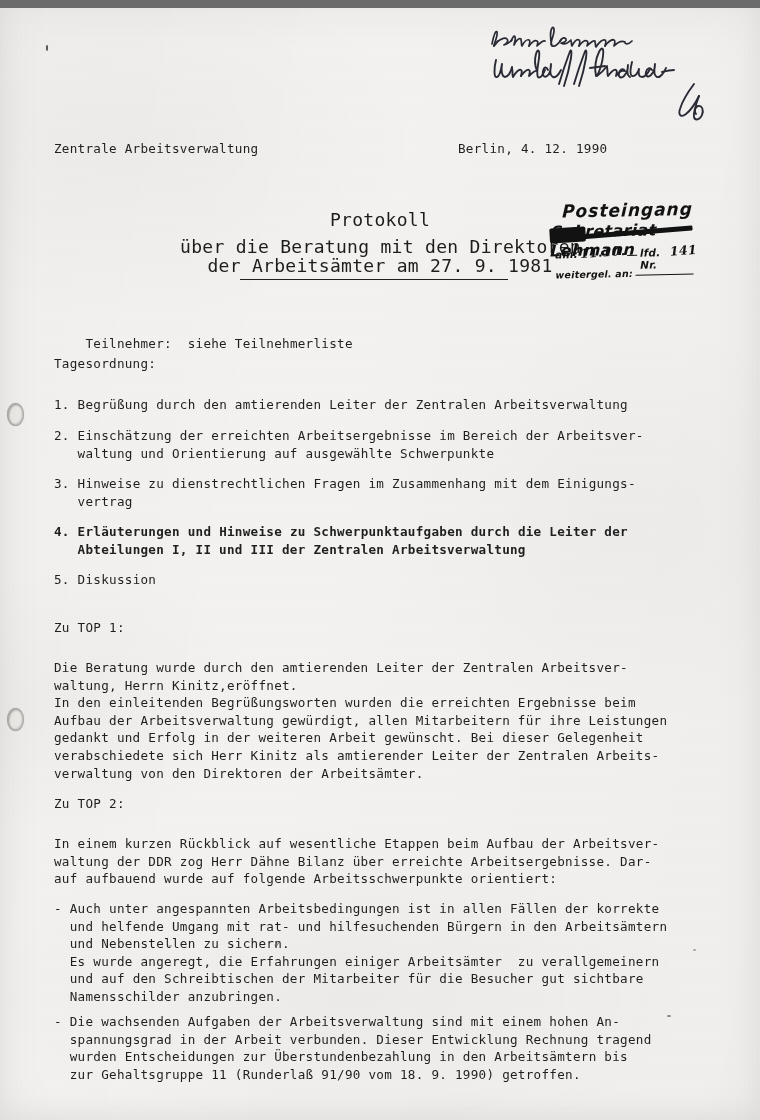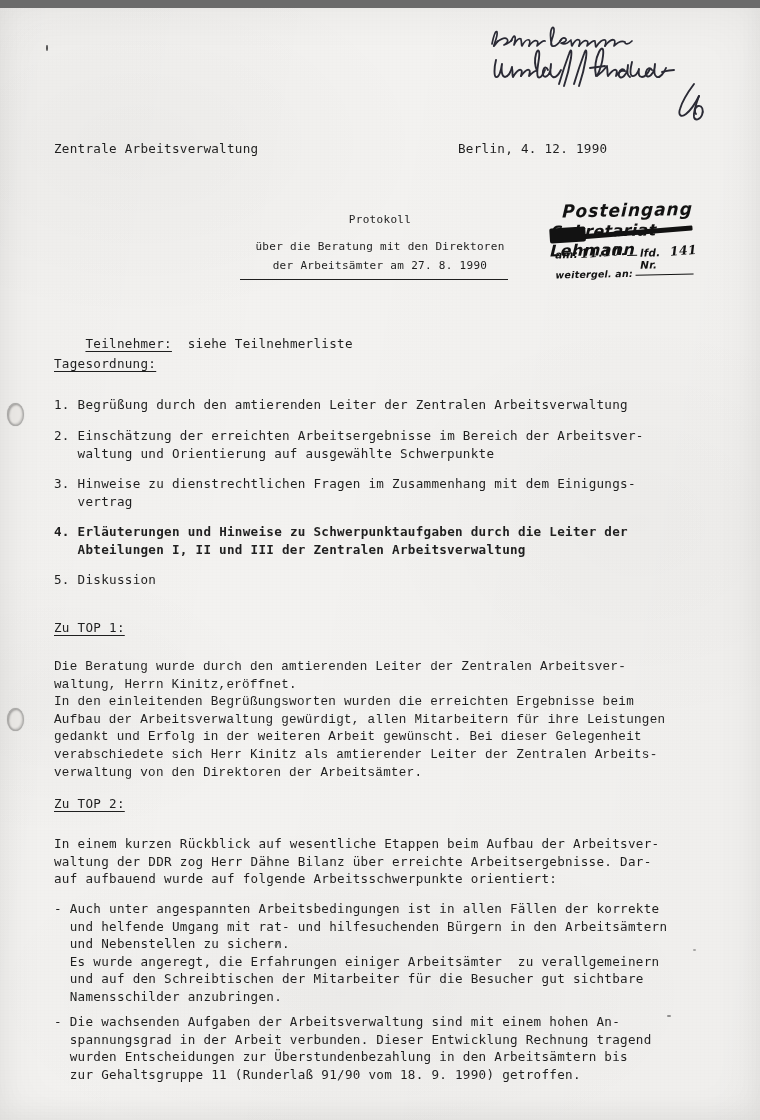--- a/index.html
+++ b/index.html
@@ -52,38 +52,37 @@
     white-space: pre;
     font-size: 12.6px;
     line-height: 17.6px;
     letter-spacing: .28px;
     color: #1f1f1f;
   }
 
   .blk { white-space: pre-wrap; }
 
   .u {
-    text-decoration: underline;
     text-underline-offset: 3px;
     text-decoration-thickness: 1px;
   }
 
   
   #org      { left: 54px;  top: 132px; }
   #place    { left: 458px; top: 132px; }
 
   
   #title-block {
     position: absolute;
     left: 180px;
     top: 202px;
     width: 400px;
     text-align: center;
   }
-  #title-block .ln { font-size: 11px; line-height: 19px; letter-spacing: .3px; white-space: pre; }
+  #title-block .ln { font-size: 18px; line-height: 19px; letter-spacing: .3px; white-space: pre; }
   #title-main { margin-bottom: 8px; }
 
   #title-rule {
     position: absolute;
     left: 240px;
     top: 271px;
     width: 268px;
     height: 1px;
     background: #1f1f1f;
   }
@@ -93,21 +92,21 @@
   #agenda-head  { left: 54px; top: 347px; }
 
   .agenda-item  { left: 54px; }
   #ag1 { top: 388px; }
   #ag2 { top: 419px; }
   #ag3 { top: 467px; }
   #ag4 { top: 515px; font-weight: bold; }
   #ag5 { top: 563px; }
 
   #top1-head { left: 54px; top: 611px; text-align: center; }
-  #top1-body { left: 54px; top: 651px; font-family: Liberation Mono, monospace; }
+  #top1-body { left: 54px; top: 651px; }
   #top2-head { left: 54px; top: 787px; }
   #top2-body { left: 54px; top: 827px; }
   #bullet-1  { left: 54px; top: 892px; }
   #bullet-2  { left: 54px; top: 1005px; }
 
   
   .punch {
     position: absolute;
     left: 7px;
     width: 15px;
@@ -248,21 +247,21 @@
 
   <div id="grain"></div>
 
   <div class="txt" id="org">Zentrale Arbeitsverwaltung</div>
 
   <div class="txt" id="place">Berlin, 4. 12. 1990</div>
 
   <div id="title-block">
     <div class="ln" id="title-main">Protokoll</div>
     <div class="ln">über die Beratung mit den Direktoren</div>
-    <div class="ln">der Arbeitsämter am 27. 8. 1990</div>
+    <div class="ln">der Arbeitsämter am 27. 9. 1981</div>
   </div>
   <div id="title-rule"></div>
 
   <div class="txt" id="participants">
     <span class="u">Teilnehmer:</span><span>  </span><span>siehe Teilnehmerliste</span>
   </div>
 
   <div class="txt u" id="agenda-head">Tagesordnung:</div>
 
   <div class="txt blk agenda-item" id="ag1"><span>1.</span><span> </span><span>Begrüßung durch den amtierenden Leiter der Zentralen Arbeitsverwaltung</span></div>

